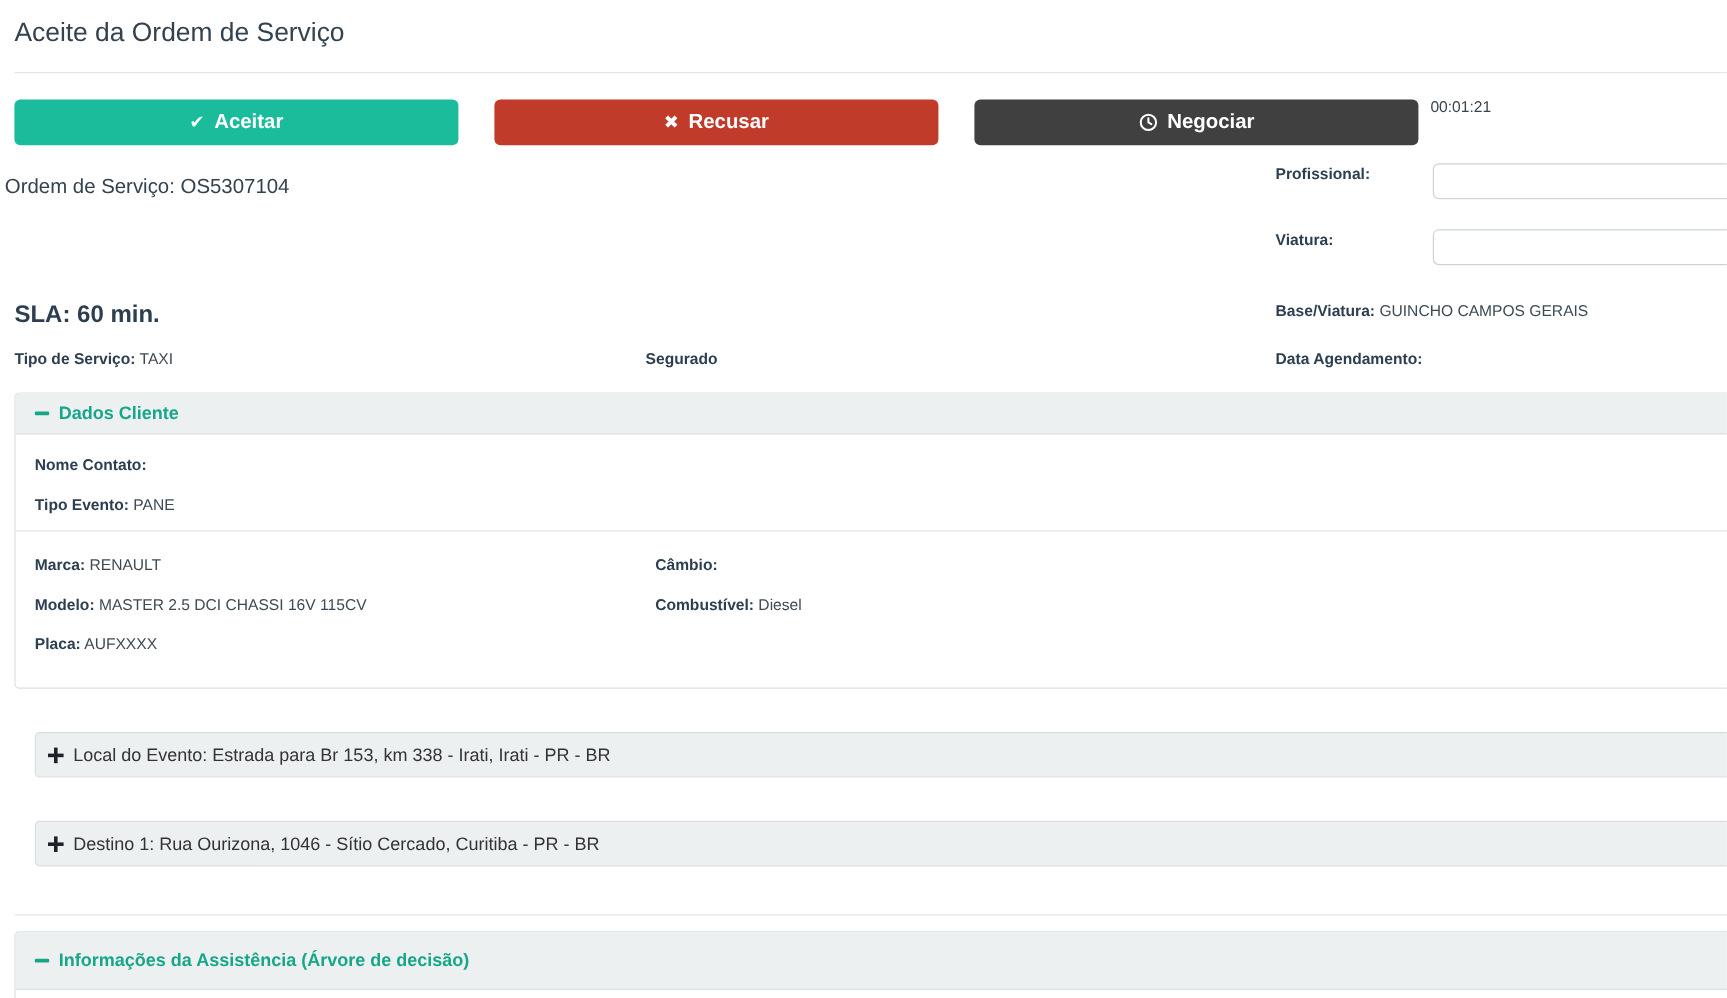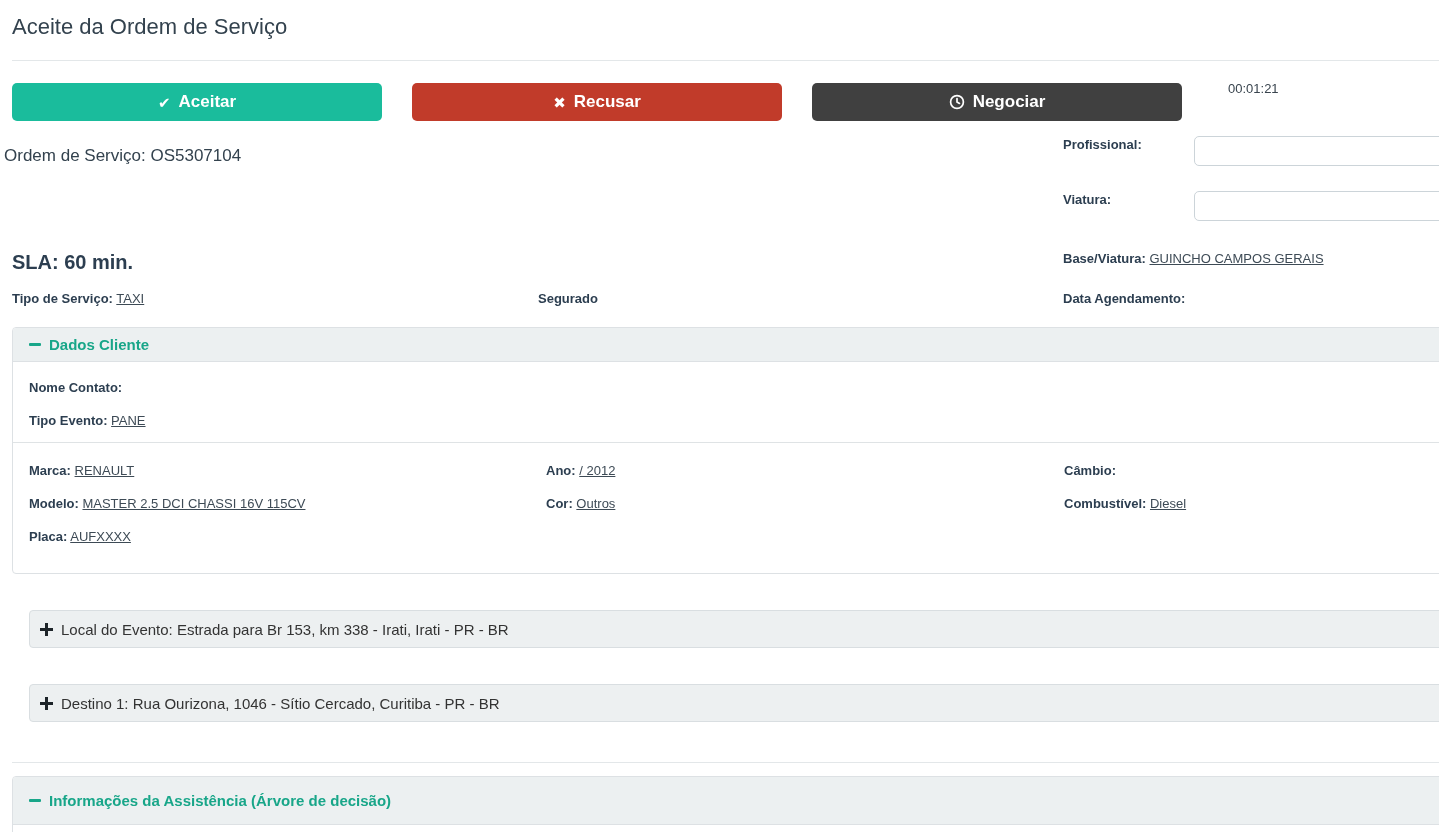--- a/index.html
+++ b/index.html
@@ -21,40 +21,40 @@
     border:none; border-radius:5px; color:#fff; font-weight:bold;
     font-size:17px; font-family:inherit; cursor:pointer;
     display:flex; align-items:center; justify-content:center; gap:8px;
   }
   .btn-accept   { left:12px;  background:#1abc9c; }
   .btn-refuse   { left:412px; background:#c13b2a; }
   .btn-negotiate{ left:812px; background:#404040; }
   .btn .glyph { font-size:15px; line-height:1; }
   .btn svg { display:block; }
 
-  .timer { left:1228px; top:81px; font-size:13px; color:#39444e; }
+  .timer { left:1192px; top:81px; font-size:13px; color:#39444e; }
 
   .order-line { left:4px; top:146px; font-size:17px; color:#33424e; }
 
   .fld-label { font-weight:bold; font-size:13px; }
   .lbl-professional { left:1063px; top:137px; }
   .lbl-viatura      { left:1063px; top:192px; }
   .text-input {
     position:absolute; left:1194px; width:300px; height:30px;
     border:1px solid #ccd4d9; border-radius:5px; background:#fff;
     font-family:inherit; font-size:13px; padding:0 8px; color:#2c3e50;
   }
   .input-professional { top:136px; }
   .input-viatura      { top:191px; }
 
   .sla { left:12px; top:251px; font-size:20px; font-weight:bold; }
 
   .pair { font-size:13px; }
   .pair .lbl { font-weight:bold; }
-  .pair .val { font-weight:normal; color:#3d4a55;text-decoration:underline; }
+  .pair .val { font-weight:normal; color:#3d4a55; }
   .pos-base     { left:1063px; top:251px; }
   .pos-tipo     { left:12px;   top:291px; }
   .pos-segurado { left:538px;  top:291px; font-weight:bold; }
   .pos-agenda   { left:1063px; top:291px; }
 
   .panel {
     position:absolute; left:12px; width:1476px;
     border:1px solid #dde1e4; border-radius:4px; background:#fff; overflow:hidden;
   }
   .panel-client { top:327px; height:247px; }
@@ -168,30 +168,20 @@
         <span class="lbl">Modelo:</span>
         <span class="val">MASTER 2.5 DCI CHASSI 16V 115CV</span>
       </div>
       <div class="pair">
         <span class="lbl">Placa:</span>
         <span class="val">AUFXXXX</span>
       </div>
     </div>
     <div>
       <div class="pair">
-        <span class="lbl">Ano:</span>
-        <span class="val">/ 2012</span>
-      </div>
-      <div class="pair">
-        <span class="lbl">Cor:</span>
-        <span class="val">Outros</span>
-      </div>
-    </div>
-    <div>
-      <div class="pair">
         <span class="lbl">Câmbio:</span>
         <span class="val"></span>
       </div>
       <div class="pair">
         <span class="lbl">Combustível:</span>
         <span class="val">Diesel</span>
       </div>
     </div>
   </div>
 </div>

